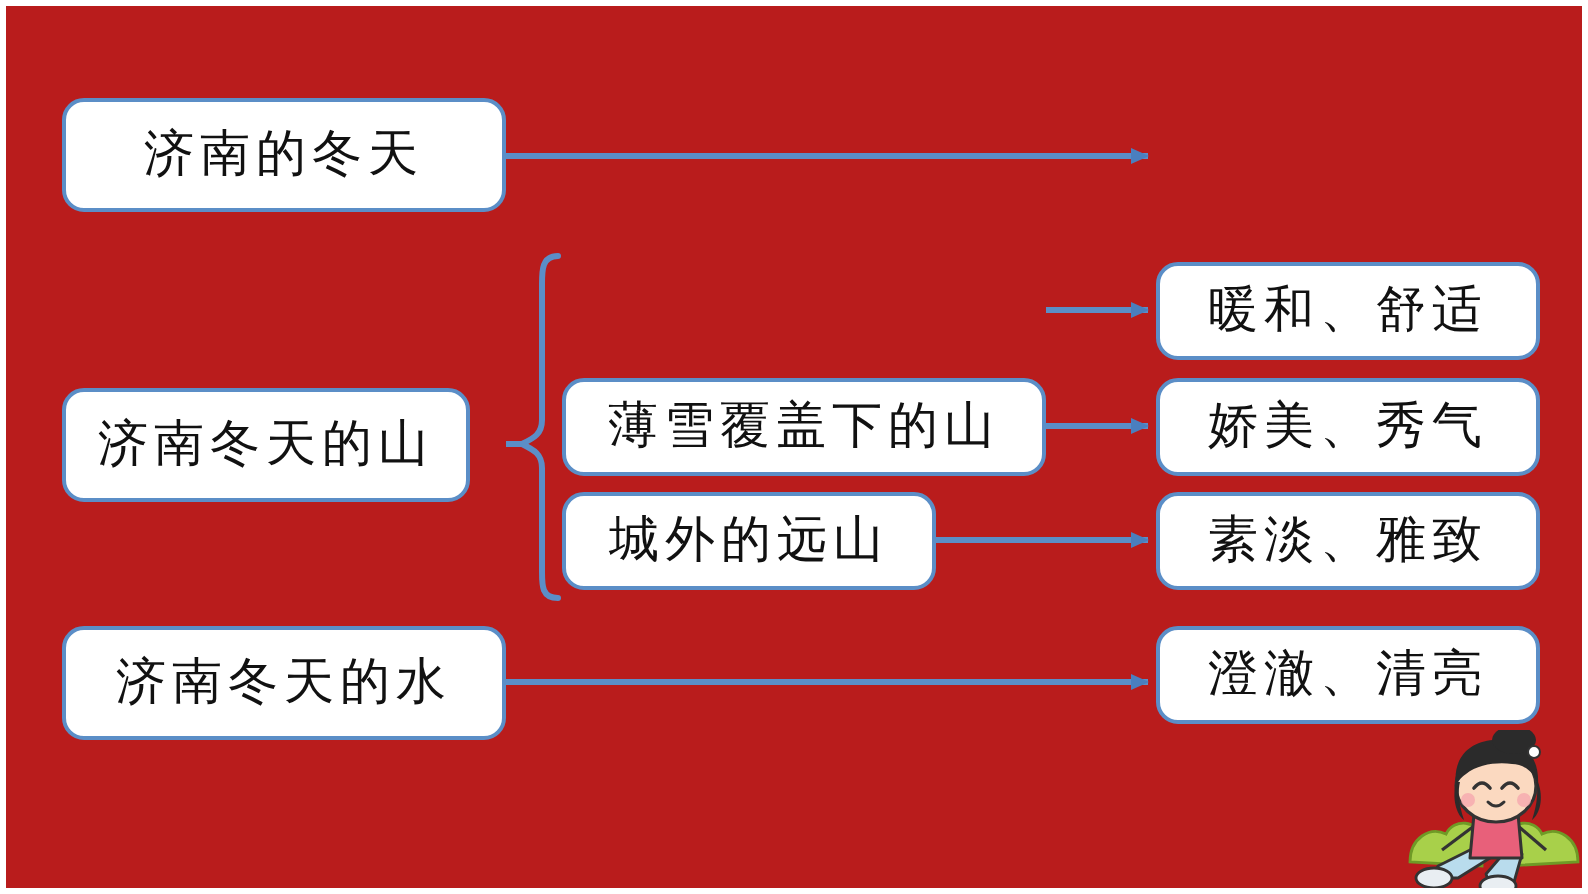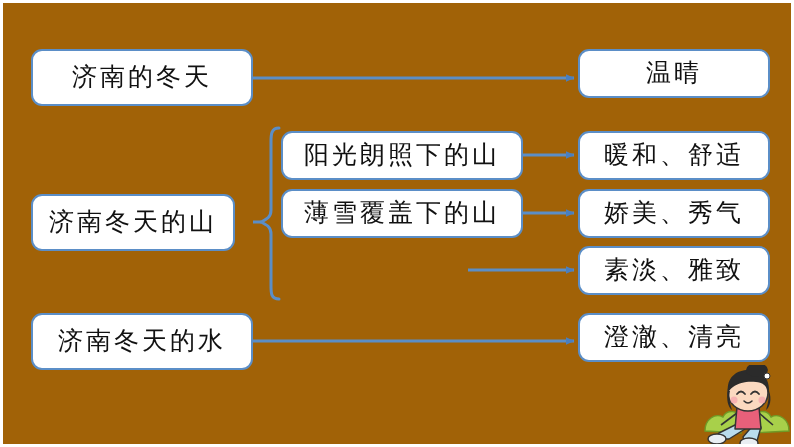--- a/index.html
+++ b/index.html
@@ -5,21 +5,21 @@
 <style>
   html, body {
     margin: 0;
     padding: 0;
     background: #ffffff;
   }
   #slide {
     position: relative;
     width: 794px;
     height: 447px;
-    background: #a16207;
+    background: #b91c1c;
     border: 3px solid #ffffff;
     box-sizing: border-box;
     overflow: hidden;
     font-family: "DejaVu Sans", "Liberation Sans", sans-serif;
   }
 
   
   .node {
     position: absolute;
     box-sizing: border-box;
@@ -109,32 +109,29 @@
   </div>
 
   <div class="node n-mountain">
     <span>济南冬天的山</span>
   </div>
 
   <div class="node n-water">
     <span>济南冬天的水</span>
   </div>
 
-  <div class="node n-sun">
-    <span>阳光朗照下的山</span>
-  </div>
 
   <div class="node n-snow">
     <span>薄雪覆盖下的山</span>
   </div>
 
+  <div class="node n-far">
+    <span>城外的远山</span>
+  </div>
 
-  <div class="node n-warm">
-    <span>温晴</span>
-  </div>
 
   <div class="node n-cozy">
     <span>暖和、舒适</span>
   </div>
 
   <div class="node n-pretty">
     <span>娇美、秀气</span>
   </div>
 
   <div class="node n-clear">

